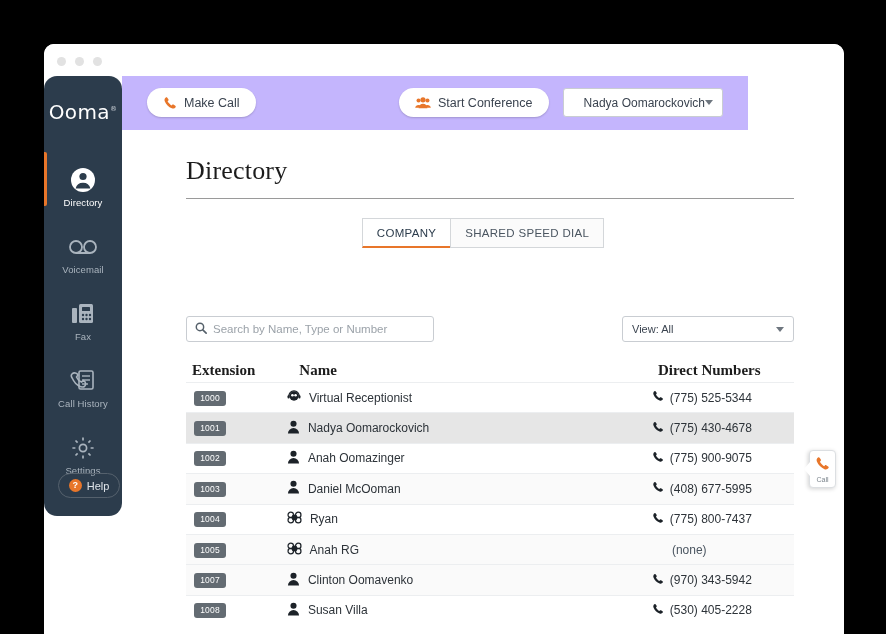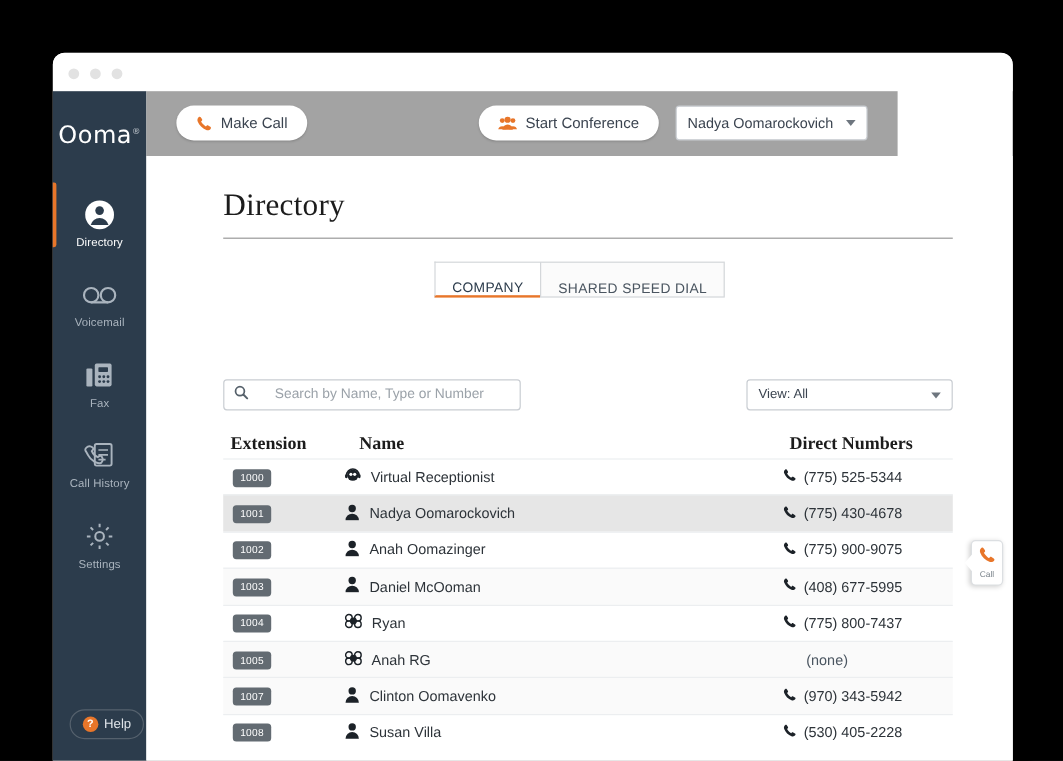--- a/index.html
+++ b/index.html
@@ -46,22 +46,23 @@
     background: #e2e2e2;
   }
   .dot.d1 { left: 13px; }
   .dot.d2 { left: 31px; }
   .dot.d3 { left: 49px; }
 
   
   #sidebar {
     position: absolute;
     left: 0; top: 32px;
-    width: 78px; height: 558px;
+    width: 78px; height: 440px;
     background: #2c3c4c;
+    border-radius: 13px;
   }
   #logo {
     position: absolute;
     left: 0; top: 24px;
     width: 78px;
     text-align: center;
     color: #ffffff;
     font-size: 20px;
     letter-spacing: 0.4px;
     font-family: "DejaVu Sans", sans-serif;
@@ -125,21 +126,22 @@
     font-weight: bold;
     line-height: 13px;
     text-align: center;
   }
 
   
   #toolbar {
     position: absolute;
     left: 78px; top: 32px;
     width: 626px; height: 54px;
-    background: #a3a3a3;
+    background: #c4b5fd;
+    text-align: right;
   }
   .pill {
     position: absolute;
     top: 12px;
     height: 29px;
     background: #ffffff;
     border-radius: 15px;
     display: flex;
     align-items: center;
     gap: 7px;
@@ -202,21 +204,21 @@
     position: absolute;
     left: 0; top: 88px;
     width: 722px;
     display: flex;
     justify-content: center;
   }
   .tab {
     height: 30px;
     padding: 0 14px;
     display: flex;
-    align-items: flex-end;
+    align-items: center;
     font-size: 11.5px;
     letter-spacing: 0.3px;
     color: #4a5560;
     border: 1px solid #d4d7da;
     background: #fbfbfb;
     cursor: pointer;
   }
   .tab:first-child {
     border-right: none;
     background: #ffffff;
@@ -227,21 +229,21 @@
   
   #search-box {
     position: absolute;
     left: 64px; top: 186px;
     width: 248px; height: 26px;
     border: 1px solid #c9cdd2;
     border-radius: 3px;
     display: flex;
     align-items: center;
     padding: 0 8px;
-    gap: 22px;
+    gap: 6px;
     background: #ffffff;
   }
   #search-input {
     border: none;
     outline: none;
     font-size: 11.5px;
     color: #4a5560;
     width: 210px;
     font-family: "Liberation Sans", sans-serif;
     background: transparent;

